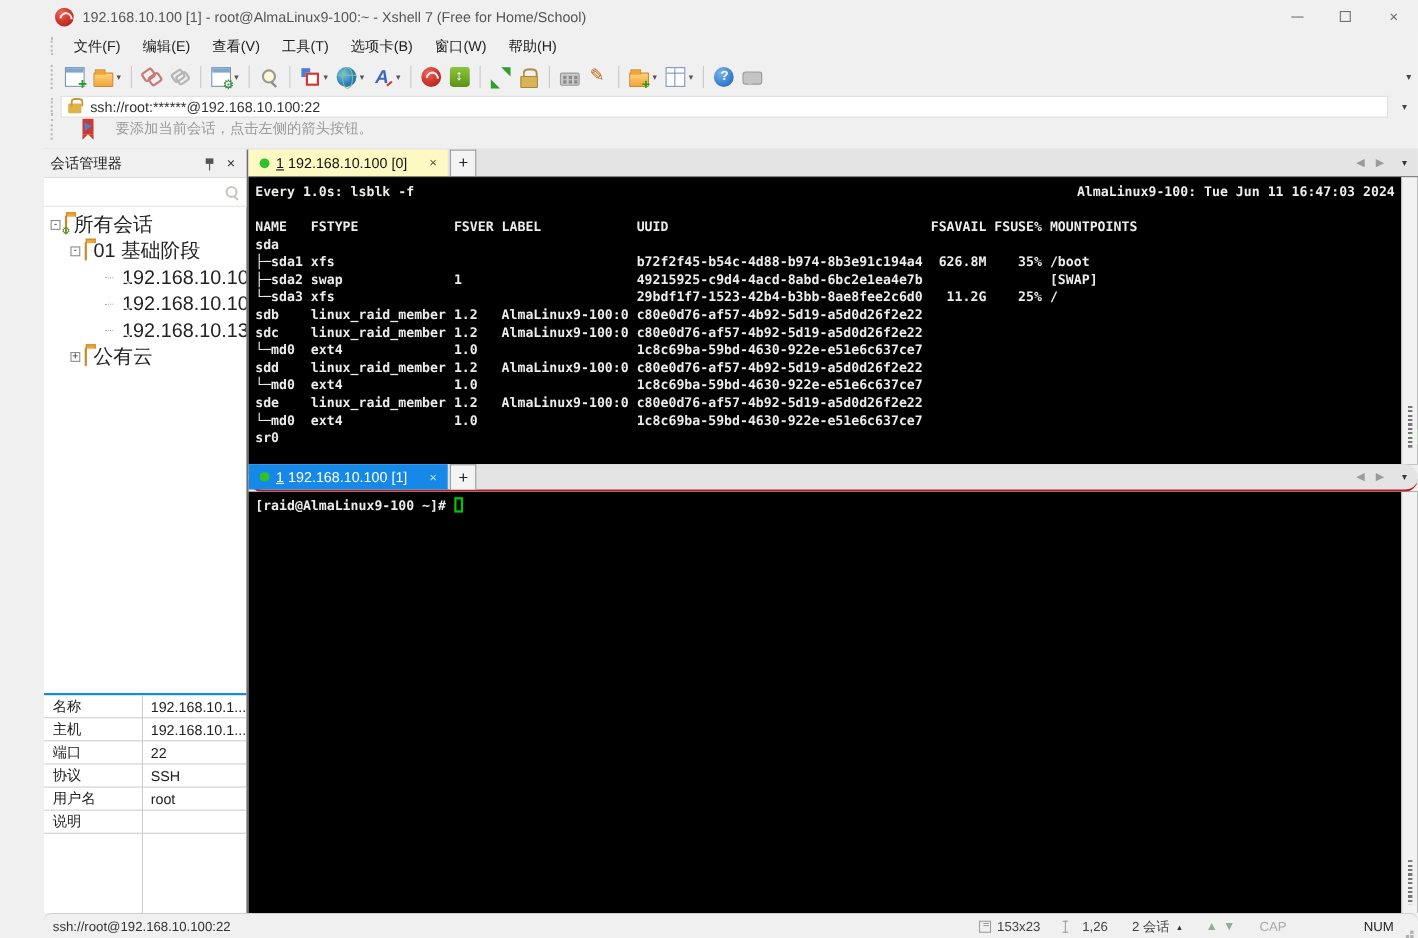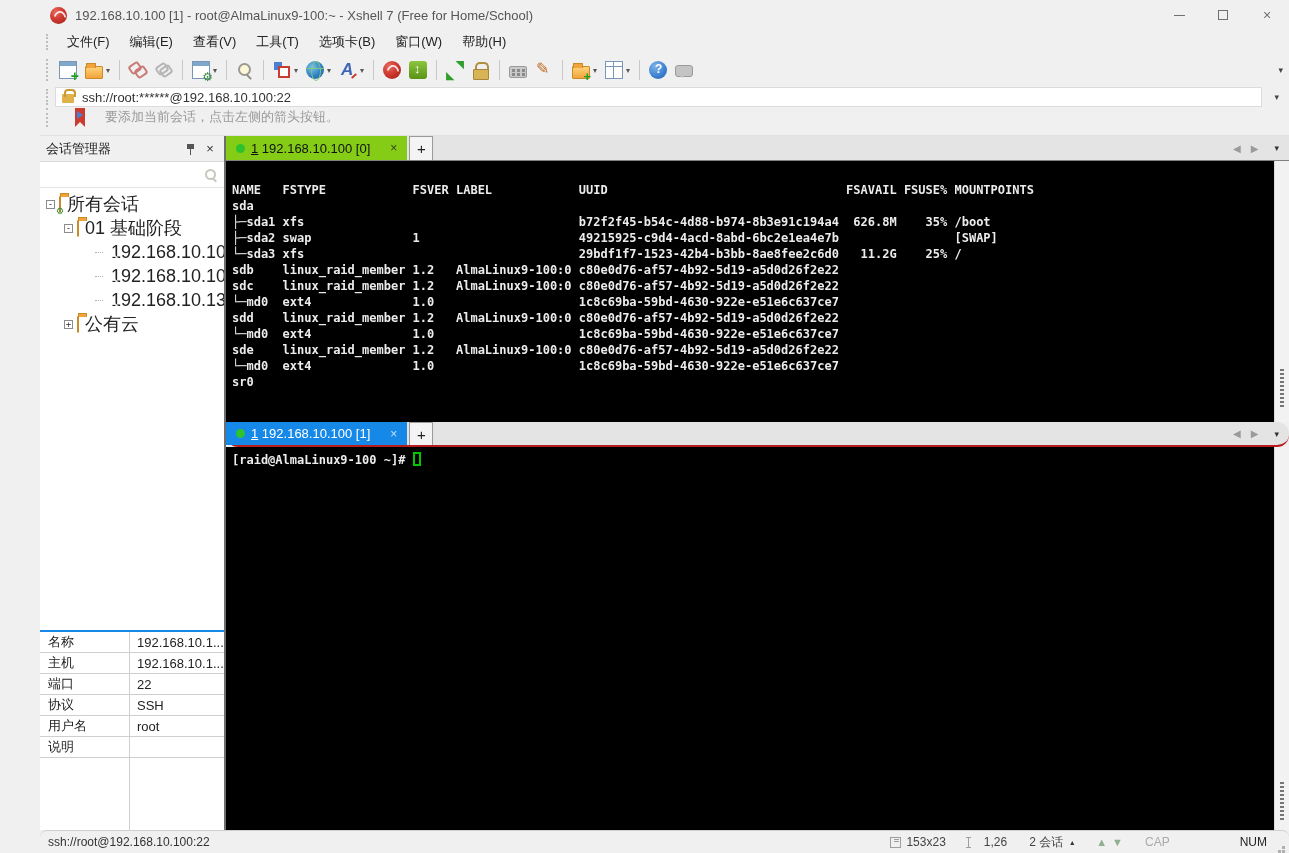--- a/index.html
+++ b/index.html
@@ -130,21 +130,21 @@
   .sb-props::after { content:""; position:absolute; left:89px; top:0; bottom:0; width:1px; background:#cfcfcf; }
   .prop-row { height:21px; display:flex; border-bottom:1px solid #cfcfcf; align-items:center; }
   .prop-label { width:89px; padding-left:8px; color:#222; }
   .prop-value { flex:1; padding-left:8px; color:#222; }
   .props-filler { flex:1; }
 
   
   .term-col { flex:1; display:flex; flex-direction:column; min-width:0; }
   .tabbar { height:25px; background:#e4e4e4; display:flex; align-items:stretch; flex:0 0 auto; position:relative; }
   .tab { display:flex; align-items:center; gap:6px; padding:0 10px; min-width:150px; }
-  .tab-top { background:#84cc16; color:#111; }
+  .tab-top { background:#fef9c3; color:#111; }
   .tab-bottom { background:#1588e8; color:#fff; }
   .tab .dot { width:9px; height:9px; border-radius:50%; background:#2ec22e; flex:0 0 auto; }
   .tab .tab-num { text-decoration:underline; }
   .tab .tab-close { margin-left:14px; font-size:12px; opacity:.75; }
   .tab-plus { width:24px; margin-left:2px; background:#f4f4f4; border:1px solid #9a9a9a; border-bottom:none; display:flex; align-items:center; justify-content:center; font-size:15px; color:#222; }
   .tab-nav { margin-left:auto; display:flex; align-items:center; gap:10px; padding-right:10px; color:#9a9a9a; font-size:10px; }
   .tab-nav .nav-caret { color:#333; font-size:9px; margin-left:6px; }
   .tabbar.active-underline { border-bottom:2px solid #b91c1c;border-radius:12px; }
   .tabbar.top-underline { border-bottom:1px solid #808080; }
 
@@ -390,20 +390,24 @@
           </div>
           <div class="tab-plus">+</div>
           <div class="tab-nav">
             <span>◀</span>
             <span>▶</span>
             <span class="nav-caret">▾</span>
           </div>
         </div>
         <div class="terminal">
           <div class="term-inner">
+            <div class="watch-line">
+              <span>Every 1.0s: lsblk -f</span>
+              <span>AlmaLinux9-100: Tue Jun 11 16:47:03 2024</span>
+            </div>
             <div class="term-pre" id="lsblk-output">
 NAME   FSTYPE            FSVER LABEL            UUID                                 FSAVAIL FSUSE% MOUNTPOINTS
 sda
 ├─sda1 xfs                                      b72f2f45-b54c-4d88-b974-8b3e91c194a4  626.8M    35% /boot
 ├─sda2 swap              1                      49215925-c9d4-4acd-8abd-6bc2e1ea4e7b                [SWAP]
 └─sda3 xfs                                      29bdf1f7-1523-42b4-b3bb-8ae8fee2c6d0   11.2G    25% /
 sdb    linux_raid_member 1.2   AlmaLinux9-100:0 c80e0d76-af57-4b92-5d19-a5d0d26f2e22
 sdc    linux_raid_member 1.2   AlmaLinux9-100:0 c80e0d76-af57-4b92-5d19-a5d0d26f2e22
 └─md0  ext4              1.0                    1c8c69ba-59bd-4630-922e-e51e6c637ce7
 sdd    linux_raid_member 1.2   AlmaLinux9-100:0 c80e0d76-af57-4b92-5d19-a5d0d26f2e22

